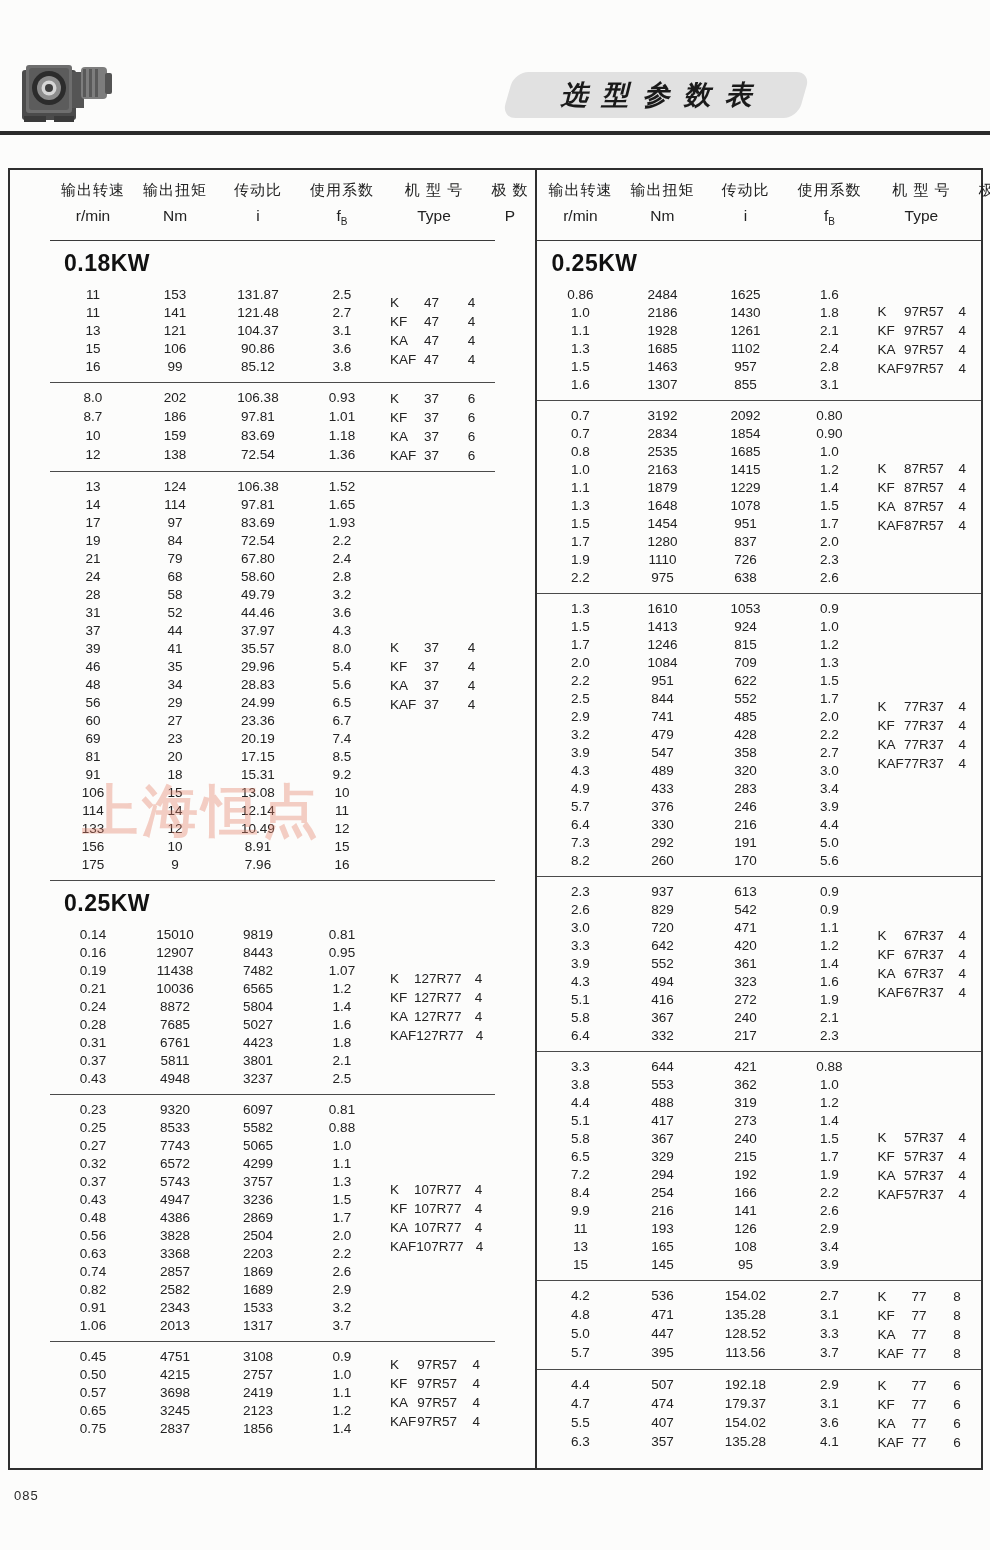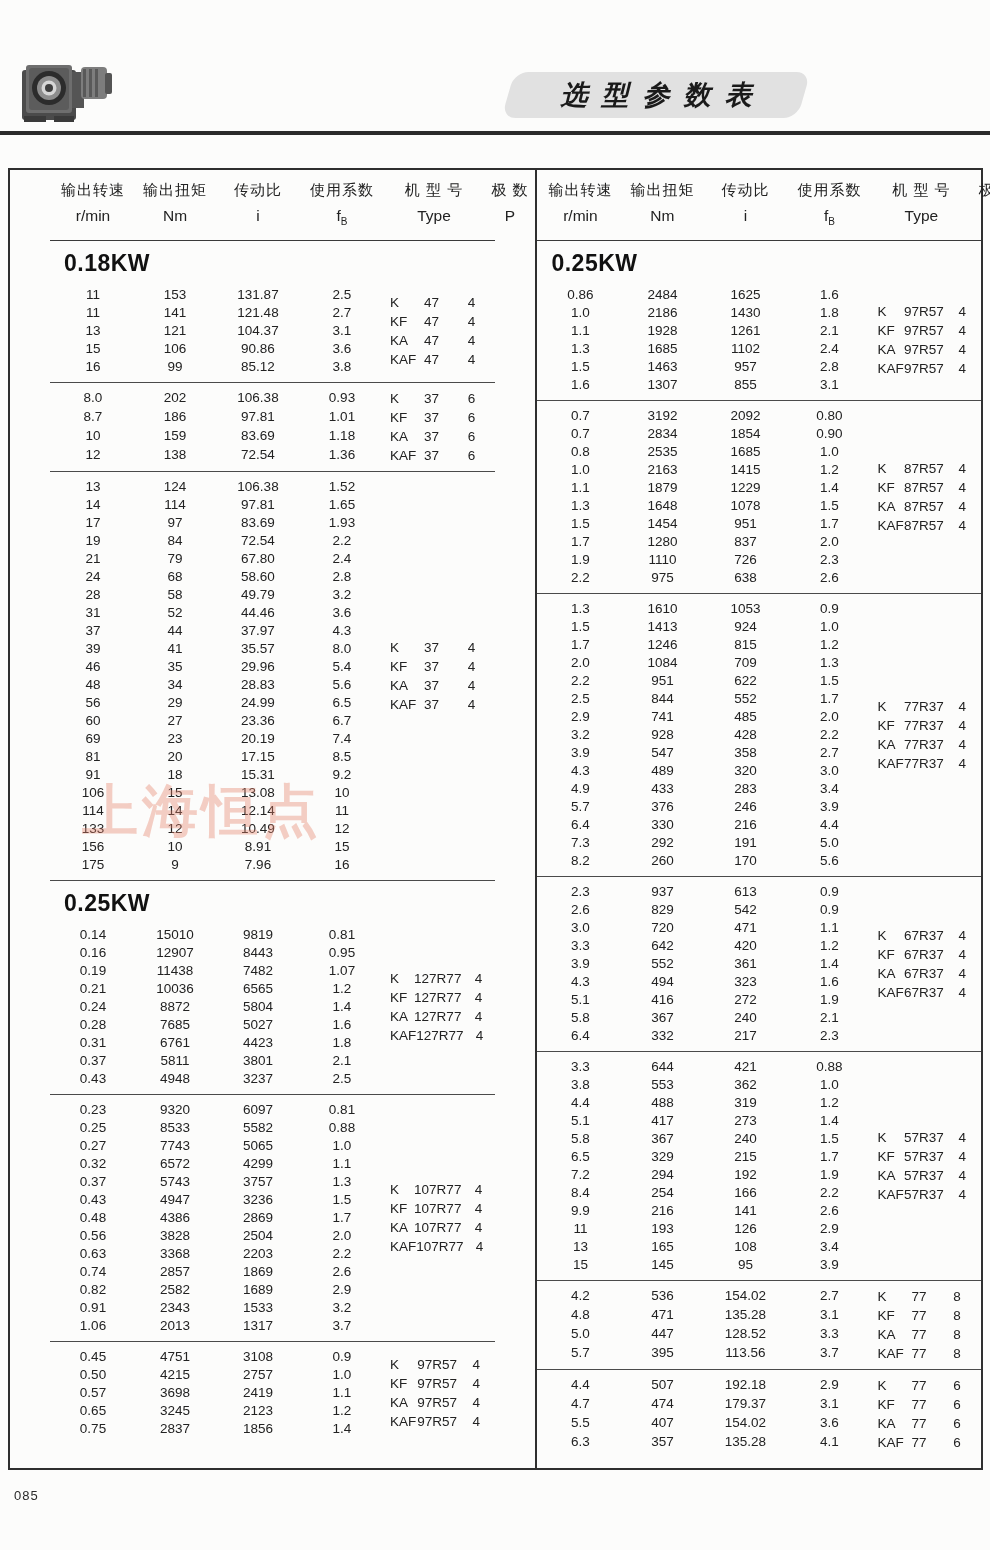--- a/index.html
+++ b/index.html
@@ -667,21 +667,21 @@
               <div class="num-cell">1.5</div>
               <div class="num-cell">2.5</div>
               <div class="num-cell">844</div>
               <div class="num-cell">552</div>
               <div class="num-cell">1.7</div>
               <div class="num-cell">2.9</div>
               <div class="num-cell">741</div>
               <div class="num-cell">485</div>
               <div class="num-cell">2.0</div>
               <div class="num-cell">3.2</div>
-              <div class="num-cell">928</div>
+              <div class="num-cell">479</div>
               <div class="num-cell">428</div>
               <div class="num-cell">2.2</div>
               <div class="num-cell">3.9</div>
               <div class="num-cell">547</div>
               <div class="num-cell">358</div>
               <div class="num-cell">2.7</div>
               <div class="num-cell">4.3</div>
               <div class="num-cell">489</div>
               <div class="num-cell">320</div>
               <div class="num-cell">3.0</div>

